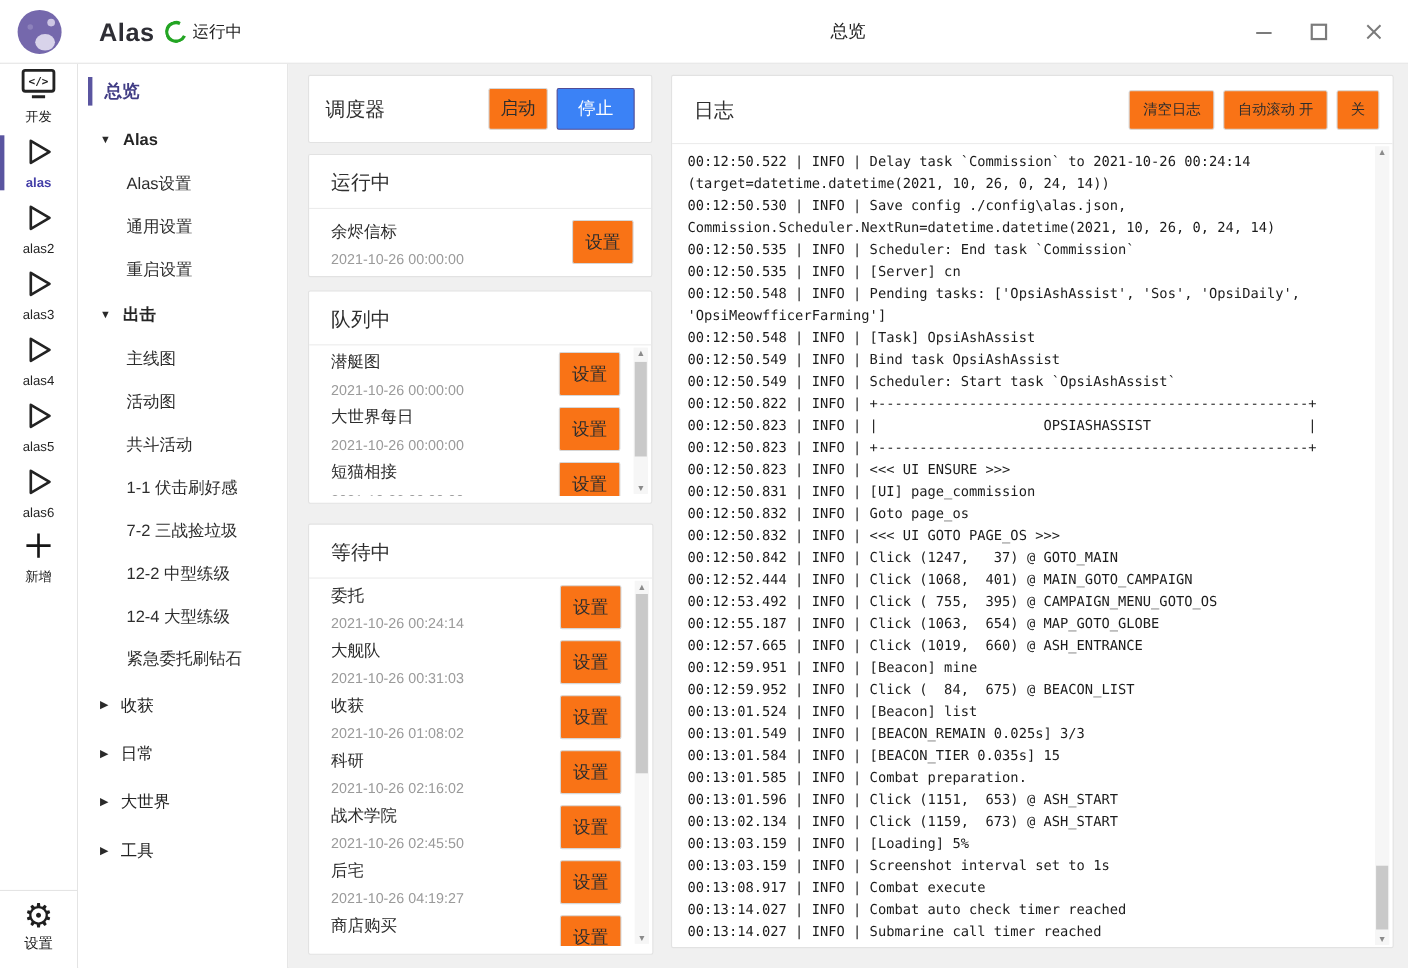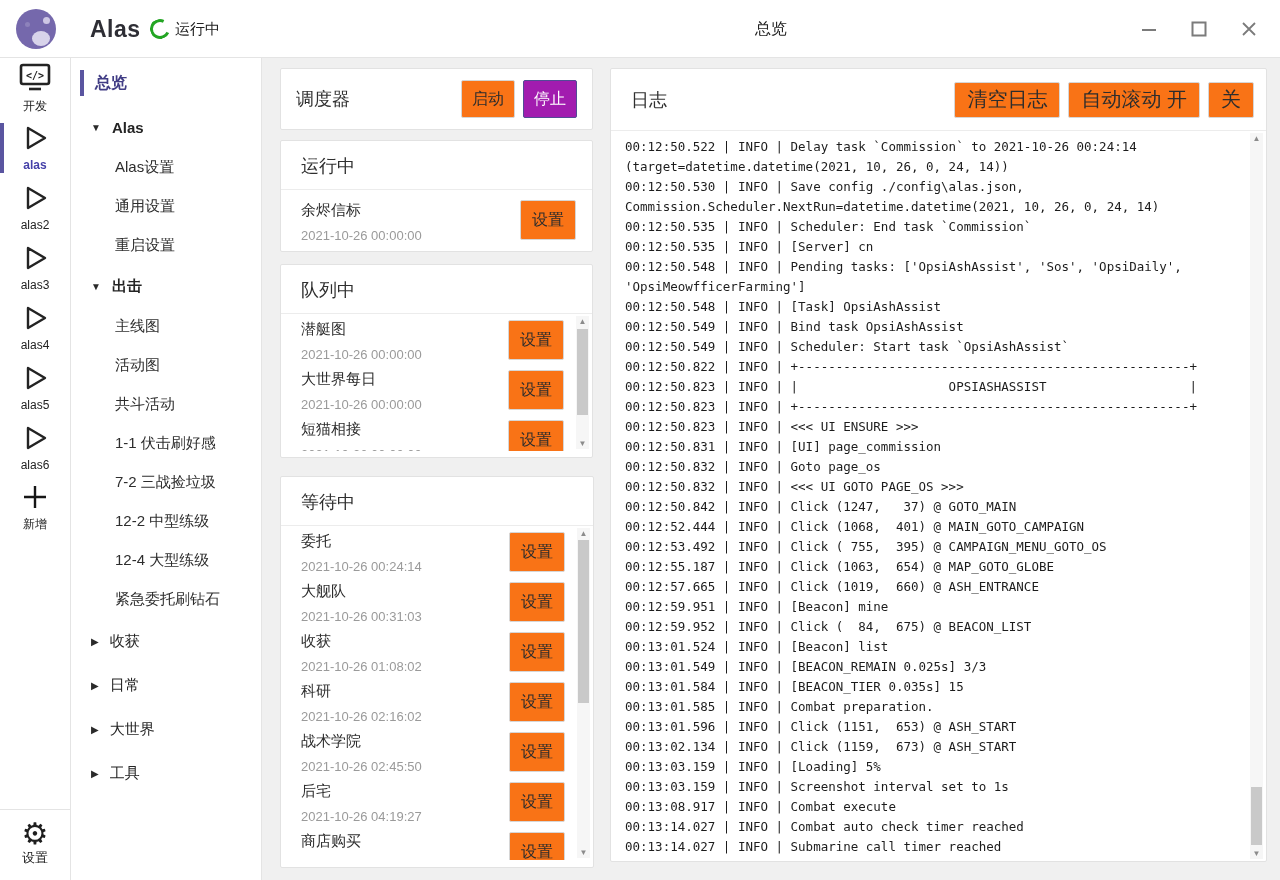--- a/index.html
+++ b/index.html
@@ -50,21 +50,21 @@
     font-size:15px;color:#242424;}
   
   .content-bg{position:absolute;left:262px;top:58px;right:0;bottom:0;background:#f0f0f0;}
   .card{position:absolute;background:#fff;border:1px solid #e2e2e2;border-radius:2px;box-sizing:border-box;}
   .card-scheduler{left:280px;top:68px;width:313px;height:62px;display:flex;align-items:center;padding:0 15px;}
   .card-title{font-size:18px;color:#2f2f2f;}
   .sched-spacer{flex:1;}
   .btn{background:#f97316;border:1px solid #d6d6d6;border-radius:2px;font-size:16px;color:#2d2d2d;
     font-family:inherit;display:flex;align-items:center;justify-content:center;cursor:default;}
   .btn-start{width:54px;height:38px;margin-right:8px;}
-  .btn-stop{width:54px;height:38px;background:#a21caf;border-color:#514c95;color:#fff;}
+  .btn-stop{width:71px;height:38px;background:#3b82f6;border-color:#514c95;color:#fff;}
   .card-running{left:280px;top:140px;width:313px;height:112px;}
   .card-queue{left:280px;top:264px;width:313px;height:194px;}
   .card-wait{left:280px;top:476px;width:314px;height:392px;}
   .card-head{padding:13px 20px 11px;font-size:18px;color:#2f2f2f;border-bottom:1px solid #ececec;}
   .task-list{position:relative;overflow:hidden;}
   .list-queue{height:137px;}
   .list-wait{height:334px;}
   .task-row{position:relative;height:50px;padding:6px 20px 0;box-sizing:border-box;}
   .task-row.single{height:60px;padding-top:11px;}
   .task-name{font-size:15px;color:#2d2d2d;}
@@ -76,21 +76,21 @@
   .vscroll .arrow{position:absolute;left:0;width:13px;height:11px;font-size:8px;color:#8b8b8b;
     text-align:center;line-height:11px;}
   .vscroll .arrow.up{top:0;}
   .vscroll .arrow.down{bottom:0;}
   .vscroll .thumb{position:absolute;left:1px;width:11px;background:#c9c9c9;}
   
   .card-log{left:610px;top:68px;width:657px;height:794px;}
   .log-head{display:flex;align-items:center;padding:12px 12px 12px 20px;border-bottom:1px solid #ececec;height:62px;box-sizing:border-box;}
   .log-head .card-title{flex:none;}
   .log-head .spacer{flex:1;}
-  .log-btn{height:36px;padding:0 12px;font-size:20px;margin-left:8px;}
+  .log-btn{height:36px;padding:0 12px;font-size:13px;margin-left:8px;}
   .log-body{position:relative;height:730px;overflow:hidden;}
   .log-lines{padding:6px 30px 0 14px;}
   .log-line{font-family:"DejaVu Sans Mono","Liberation Mono",monospace;font-size:12.5px;
     line-height:20px;height:20px;color:#1c1c1c;white-space:pre;}
   .log-scroll{top:2px;}
 </style>
 </head>
 <body>
 
 <div class="header">

